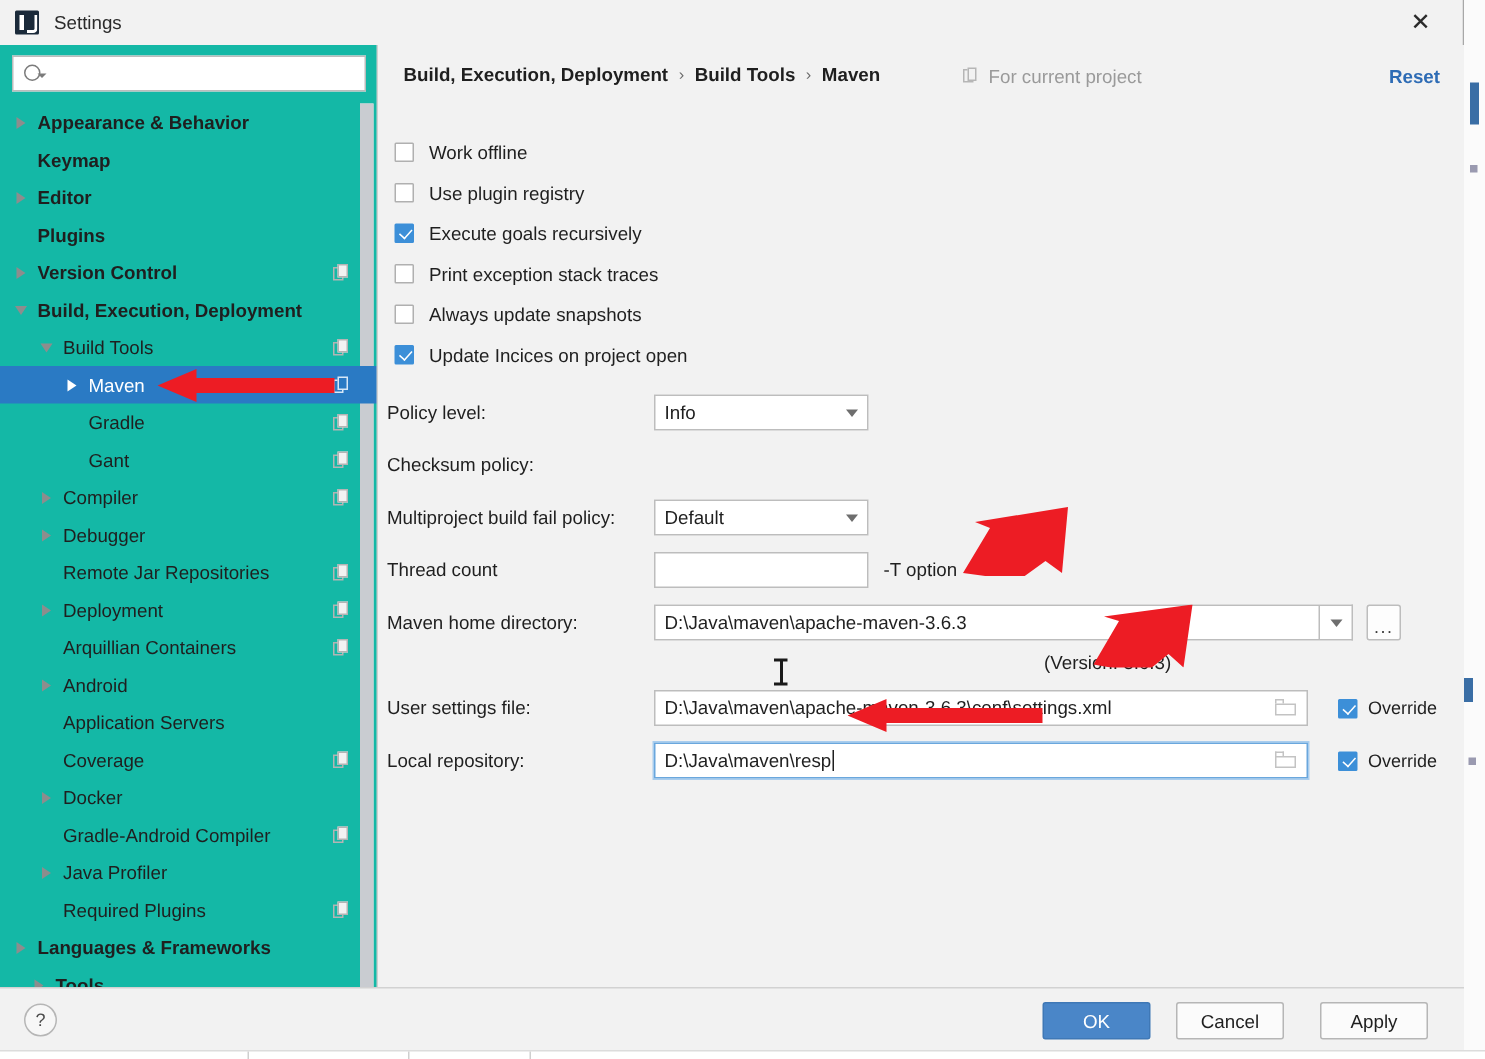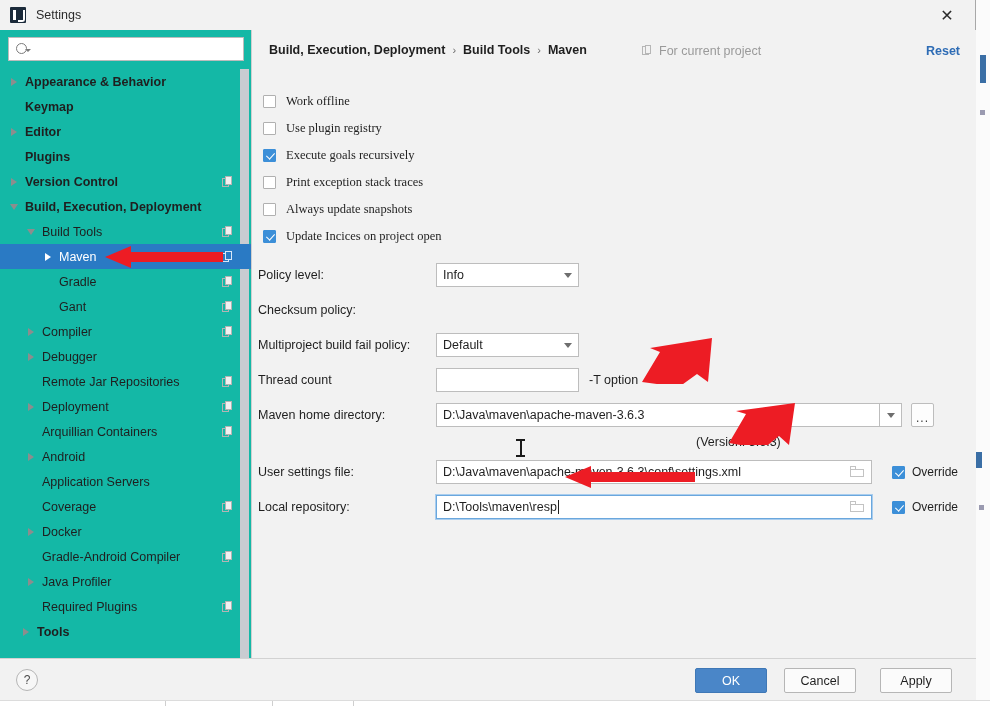--- a/index.html
+++ b/index.html
@@ -321,21 +321,21 @@
   }
   .cbox.on::after {
     content: "";
     position: absolute;
     left: 4px; top: 1px;
     width: 4px; height: 7px;
     border: solid #ffffff;
     border-width: 0 1.8px 1.8px 0;
     transform: rotate(42deg);
   }
-  .chk-label { font-size: 12.5px; color: #1f1f1f; font-family: Liberation Serif, serif; }
+  .chk-label { font-size: 12.5px; color: #1f1f1f; }
 
   
   .form-row {
     position: absolute;
     left: 6px;
     height: 26px;
     display: flex;
     align-items: center;
   }
   .form-label {
@@ -741,20 +741,26 @@
               <span class="tree-label" style="margin-left: 5px;">Java Profiler</span>
             </div>
             <div class="tree-row" style="padding-left: 25px;">
               <span class="tri-slot"></span>
               <span class="tree-label" style="margin-left: 5px;">Required Plugins</span>
               <span class="copy-icon">
                 <i class="a"></i>
                 <i class="b"></i>
               </span>
             </div>
+            <div class="tree-row" style="padding-left: 8px;">
+              <span class="tri-slot">
+                <span class="tri"></span>
+              </span>
+              <span class="tree-label bold" style="margin-left: 5px;">Languages &amp; Frameworks</span>
+            </div>
             <div class="tree-row" style="padding-left: 20px;">
               <span class="tri-slot">
                 <span class="tri"></span>
               </span>
               <span class="tree-label bold" style="margin-left: 5px;">Tools</span>
             </div>
           </div>
 
         <div class="panel-divider"></div>
       </div>
@@ -856,21 +862,21 @@
           </div>
           <div class="override-wrap" style="margin-left:20px;">
             <span class="cbox on"></span>
             <span>Override</span>
           </div>
         </div>
 
         <div class="form-row" style="top:464px; width:740px;">
           <span class="form-label">Local repository:</span>
           <div class="path-input focused" style="width:436px;">
-            <span class="ptext">D:\Tools\maven\resp</span>
+            <span class="ptext">D:\Java\maven\resp</span>
               <span class="caret-bar"></span>
             <span class="folder-icon">
                 <i class="tab"></i>
                 <i class="body"></i>
               </span>
           </div>
           <div class="override-wrap" style="margin-left:20px;">
             <span class="cbox on"></span>
             <span>Override</span>
           </div>

